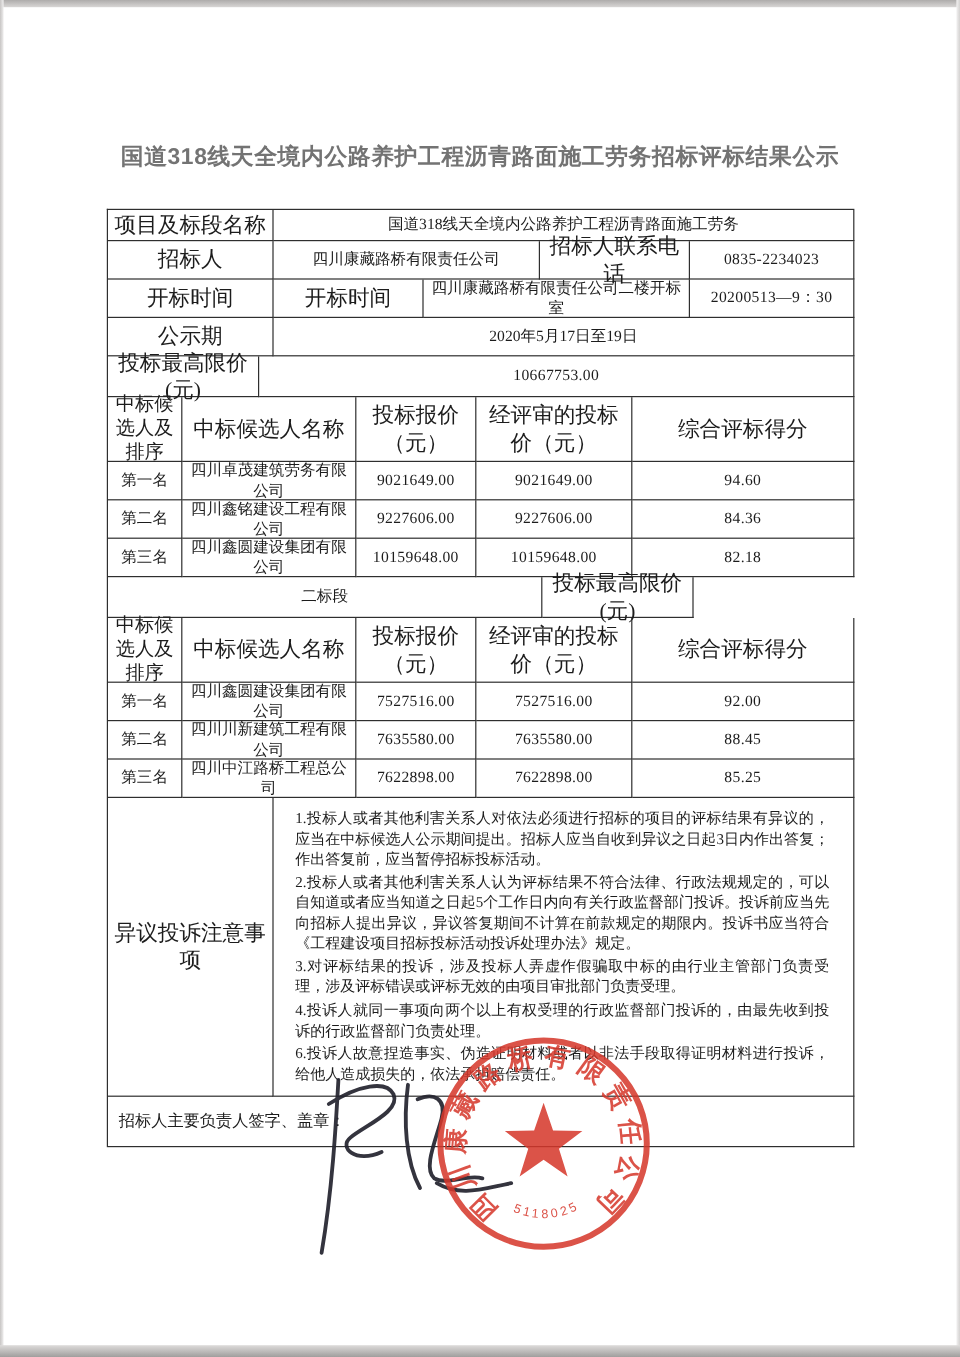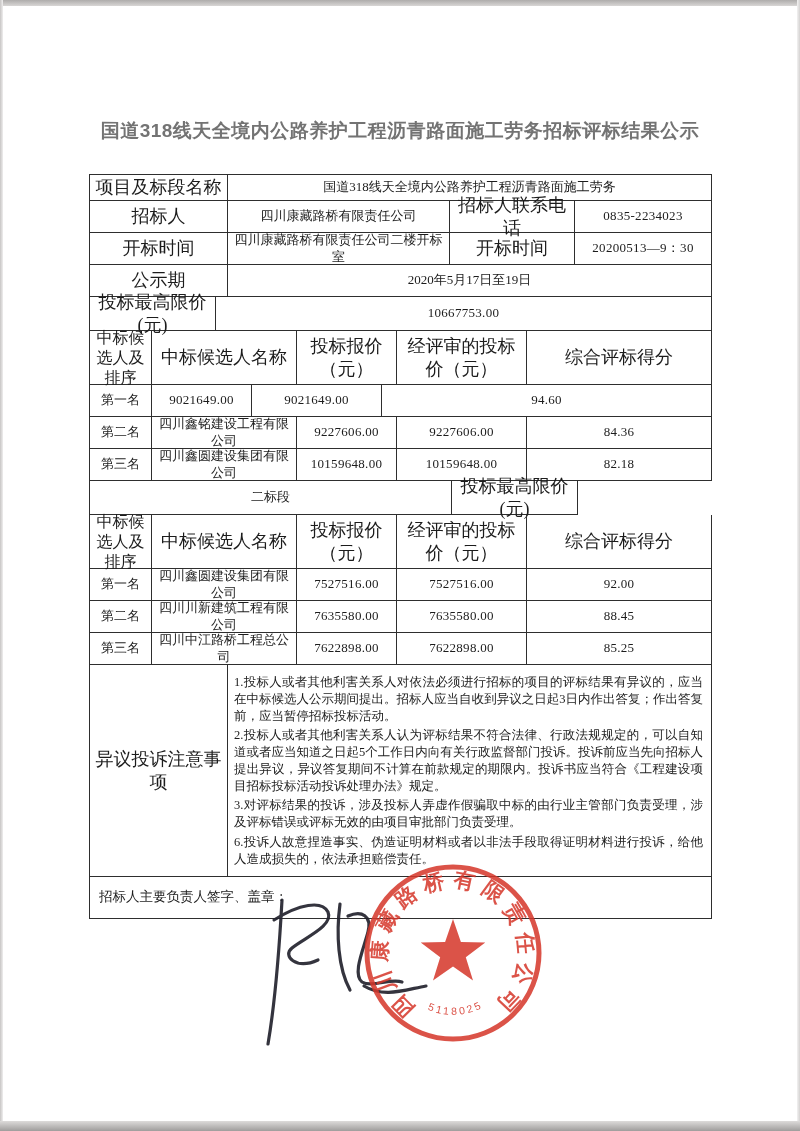--- a/index.html
+++ b/index.html
@@ -32,21 +32,21 @@
   .td.flex1{flex:1;}
   .w138{width:138px;} .w222{width:222px;} .w125{width:125px;}
   .w362{width:362px;} .w126{width:126px;}
   .w62{width:62px;}  .w145{width:145px;} .w100{width:100px;} .w130{width:130px;}
   .hdr{font-size:18px;}
   .rank-hd{font-size:16px;padding:1px 2px;}
   .notes-cell{
     flex:1;display:block;text-align:justify;font-size:12.5px;line-height:1.34;
     padding:6px 8px 6px 6px;
   }
-  .notes-cell p{margin:3px 0;font-family:Liberation Serif, serif;}
+  .notes-cell p{margin:3px 12px;font-family:Liberation Serif, serif;}
   .num{font-family:Liberation Serif, serif;letter-spacing:0.3px;}
   .sig-cell{justify-content:flex-start;padding-left:9px;font-size:13.5px;}
 
   .overlay{position:absolute;pointer-events:none;}
   .seal-svg{left:358px;top:858px;opacity:0.86;}
   .sign-svg{left:244px;top:886px;opacity:0.92;}
 </style>
 </head>
 <body>
 
@@ -66,22 +66,22 @@
 
   <div class="tr" style="height:32px">
     <div class="td w138 hdr">招标人</div>
     <div class="td w222">四川康藏路桥有限责任公司</div>
     <div class="td w125 hdr">招标人联系电话</div>
     <div class="td flex1 num">0835-2234023</div>
   </div>
 
   <div class="tr" style="height:32px">
     <div class="td w138 hdr">开标时间</div>
+    <div class="td w125 hdr">开标时间</div>
     <div class="td w222">四川康藏路桥有限责任公司二楼开标室</div>
-    <div class="td w125 hdr">开标时间</div>
     <div class="td flex1 num">20200513—9：30</div>
   </div>
 
   <div class="tr" style="height:32px">
     <div class="td w138 hdr">公示期</div>
     <div class="td flex1">2020年5月17日至19日</div>
   </div>
 
   <div class="tr" style="height:34px">
     <div class="td w126 hdr">投标最高限价(元)</div>
@@ -91,20 +91,21 @@
   <div class="tr" style="height:54px">
     <div class="td w62 rank-hd">中标候选人及排序</div>
     <div class="td w145 hdr">中标候选人名称</div>
     <div class="td w100 hdr">投标报价（元）</div>
     <div class="td w130 hdr">经评审的投标价（元）</div>
     <div class="td flex1 hdr">综合评标得分</div>
   </div>
 
   <div class="tr" style="height:32px">
     <div class="td w62">第一名</div>
+    <div class="td w145">四川卓茂建筑劳务有限公司</div>
     <div class="td w100 num">9021649.00</div>
     <div class="td w130 num">9021649.00</div>
     <div class="td flex1 num">94.60</div>
   </div>
   <div class="tr" style="height:32px">
     <div class="td w62">第二名</div>
     <div class="td w145">四川鑫铭建设工程有限公司</div>
     <div class="td w100 num">9227606.00</div>
     <div class="td w130 num">9227606.00</div>
     <div class="td flex1 num">84.36</div>
@@ -151,20 +152,21 @@
     <div class="td w130 num">7622898.00</div>
     <div class="td flex1 num">85.25</div>
   </div>
 
   <div class="tr">
     <div class="td w138 hdr">异议投诉注意事项</div>
     <div class="td notes-cell">
       <p>1.投标人或者其他利害关系人对依法必须进行招标的项目的评标结果有异议的，应当在中标候选人公示期间提出。招标人应当自收到异议之日起3日内作出答复；作出答复前，应当暂停招标投标活动。</p>
       <p>2.投标人或者其他利害关系人认为评标结果不符合法律、行政法规规定的，可以自知道或者应当知道之日起5个工作日内向有关行政监督部门投诉。投诉前应当先向招标人提出异议，异议答复期间不计算在前款规定的期限内。投诉书应当符合《工程建设项目招标投标活动投诉处理办法》规定。</p>
       <p>3.对评标结果的投诉，涉及投标人弄虚作假骗取中标的由行业主管部门负责受理，涉及评标错误或评标无效的由项目审批部门负责受理。</p>
+      <p>4.投诉人就同一事项向两个以上有权受理的行政监督部门投诉的，由最先收到投诉的行政监督部门负责处理。</p>
       <p>6.投诉人故意捏造事实、伪造证明材料或者以非法手段取得证明材料进行投诉，给他人造成损失的，依法承担赔偿责任。</p>
     </div>
   </div>
 
   <div class="tr" style="height:42px">
     <div class="td flex1 sig-cell">招标人主要负责人签字、盖章：</div>
   </div>
 
 </div>
 

